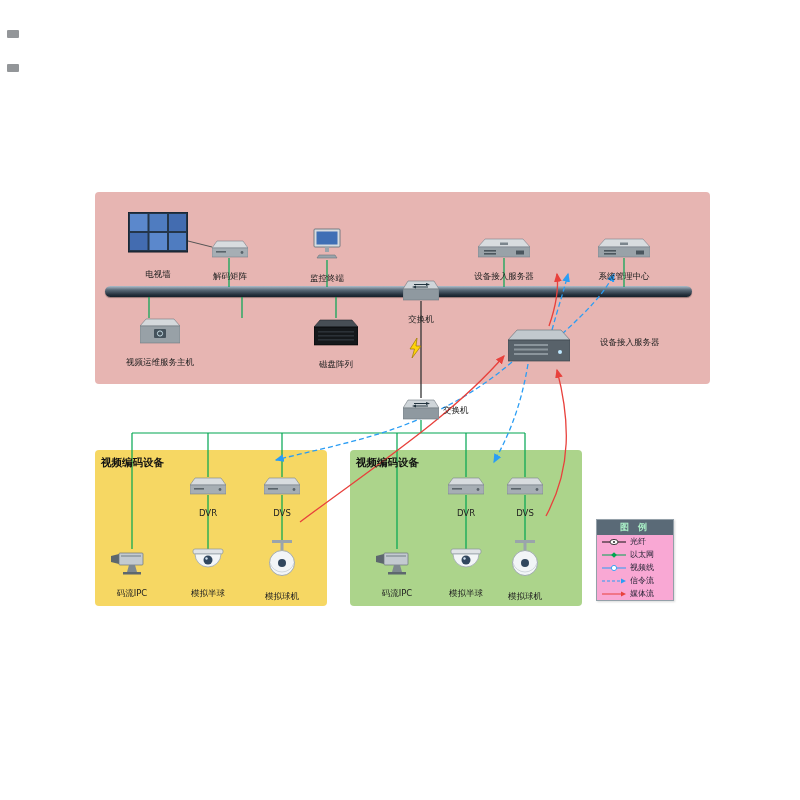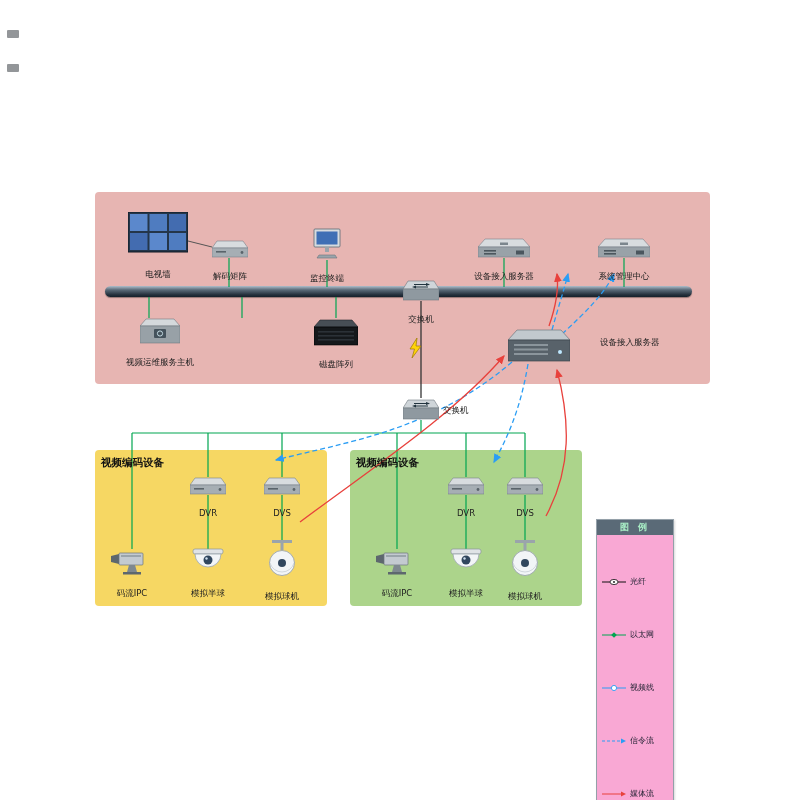--- a/index.html
+++ b/index.html
@@ -19,21 +19,21 @@
   .title-platform{position:absolute;left:530px;top:199px;width:180px;text-align:center;
        font-size:15px;font-weight:bold;color:#000;letter-spacing:1px;}
   .zone-title{position:absolute;font-size:10.5px;font-weight:bold;color:#111;}
   .zt-left{left:101px;top:456px;}
   .zt-right{left:356px;top:456px;}
   .side-lbl{position:absolute;font-size:8.5px;color:#222;white-space:nowrap;}
   .legend{position:absolute;left:596px;top:519px;width:76px;border:1px solid #94a0a9;
        background:#f9a8d4;box-shadow:1px 1px 2px rgba(0,0,0,.15);}
   .legend-header{height:15px;background:#5a6a77;color:#a9efc6;font-size:9px;font-weight:bold;
        text-align:center;line-height:15px;letter-spacing:3px;}
-  .legend-row{display:flex;align-items:center;gap:3px;padding:1.5px 4px;margin-top:40px;}
+  .legend-row{display:flex;align-items:center;gap:3px;padding:1.5px 4px;}
   .legend-row svg{flex:0 0 auto;}
   .legend-row .lbl{margin-top:0;font-size:8px;color:#223;}
   .artifact{position:absolute;background:#3a3f45;opacity:.55;border-radius:1px;}
 </style>
 </head>
 <body>
 
 <div class="canvas">
 
   <div class="artifact" style="left:7px;top:30px;width:12px;height:8px;"></div>

